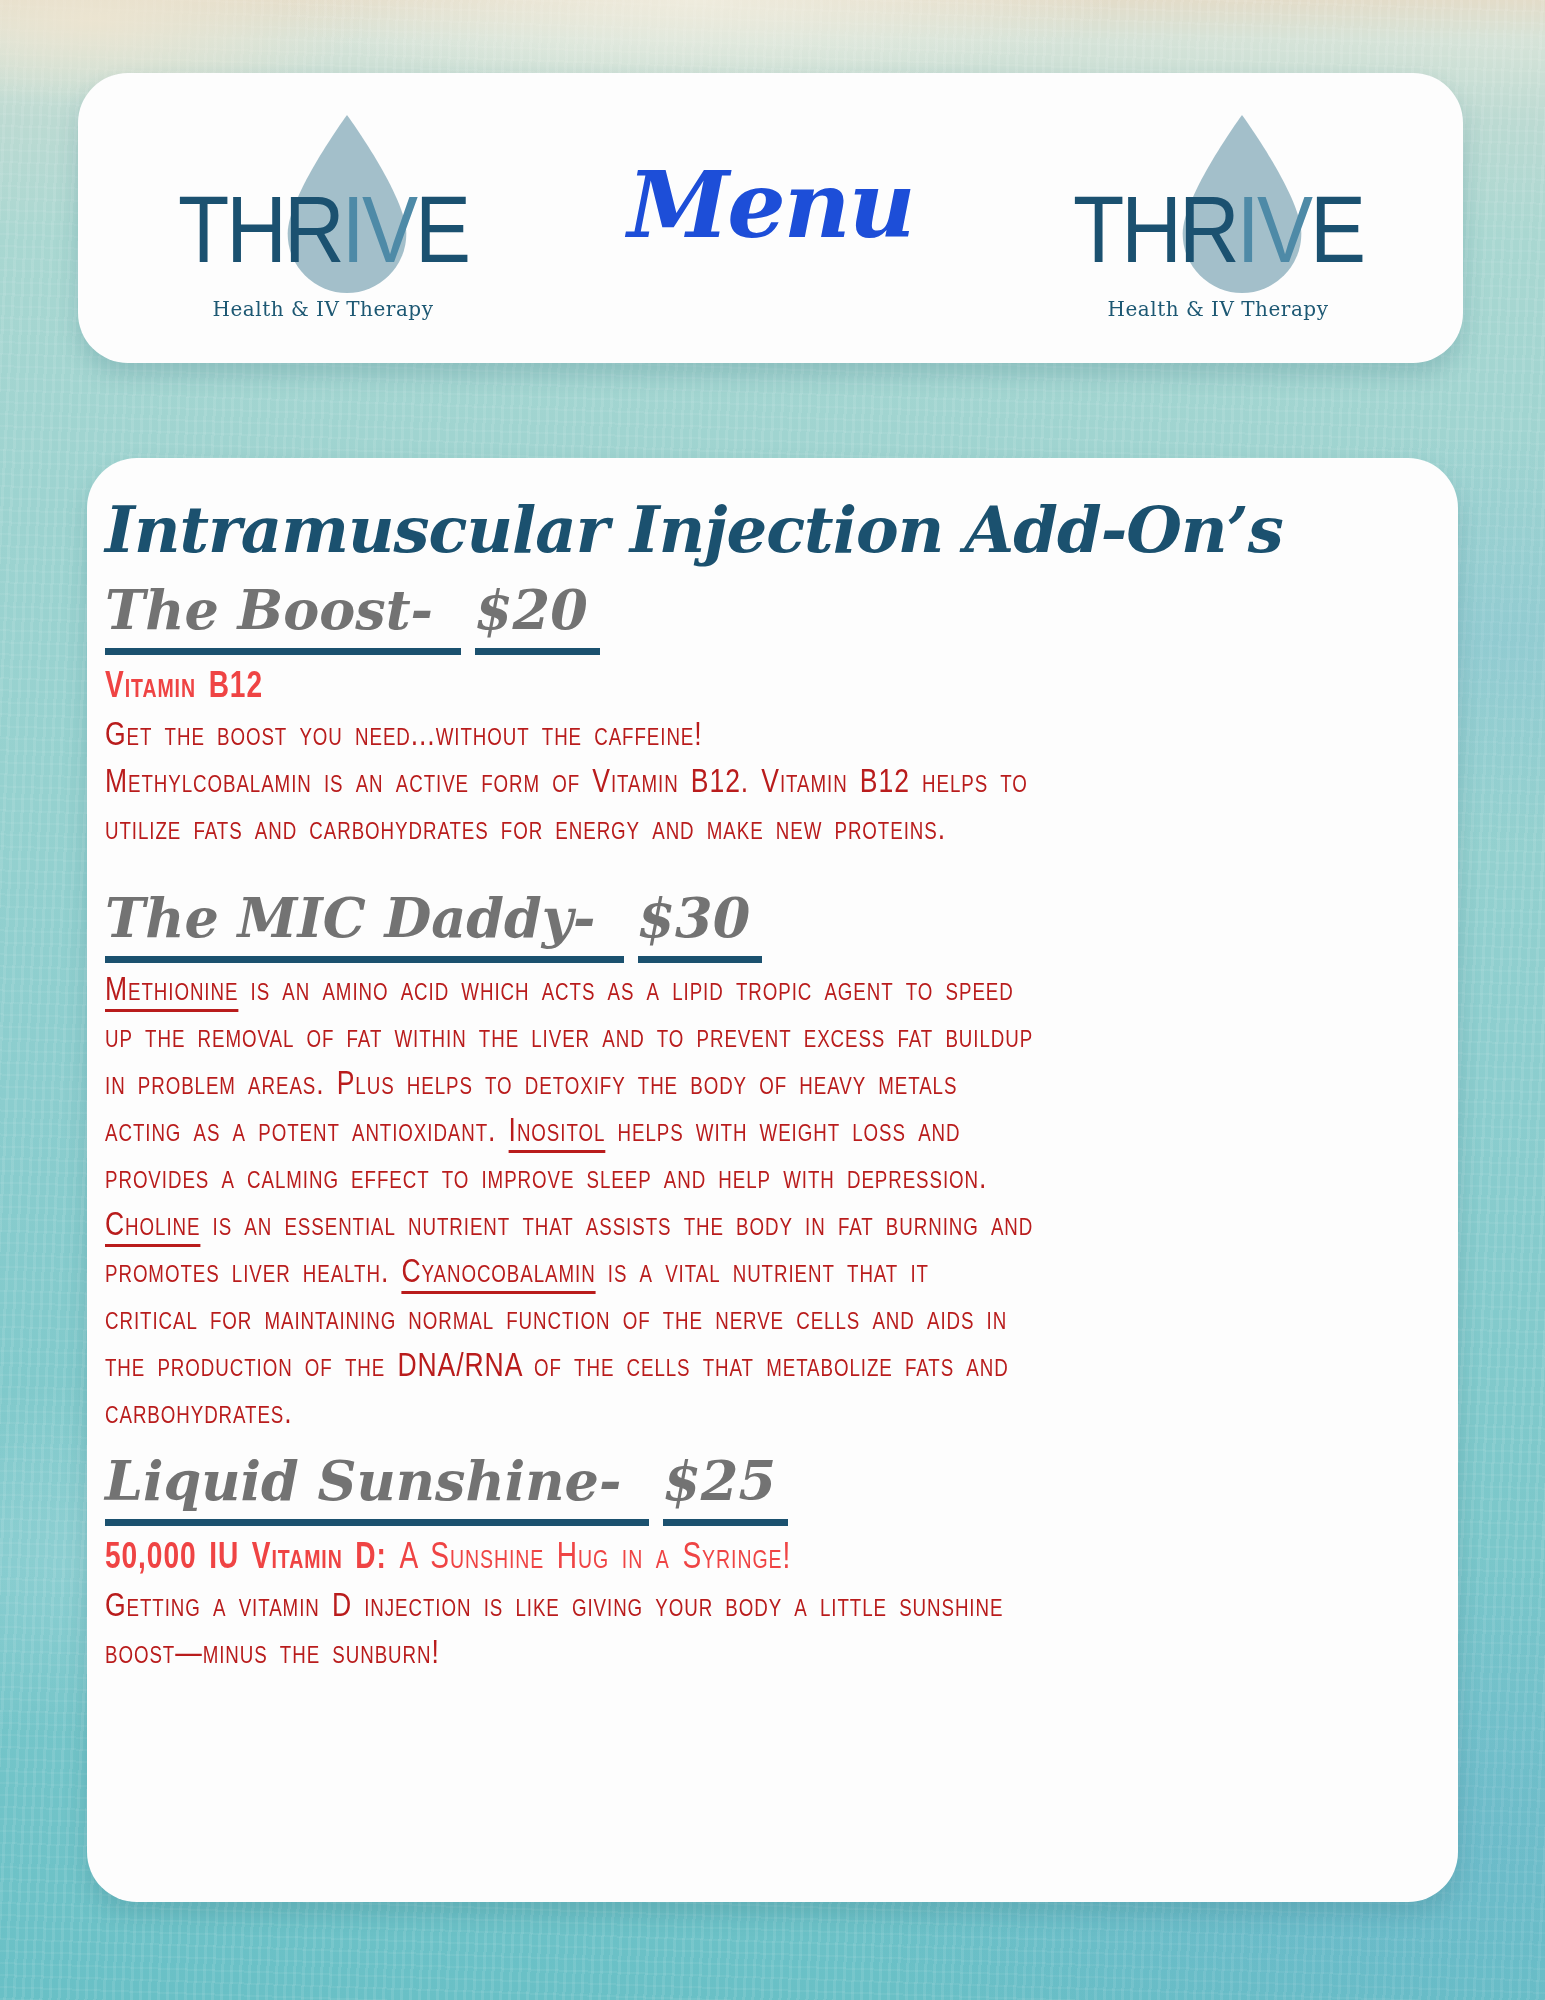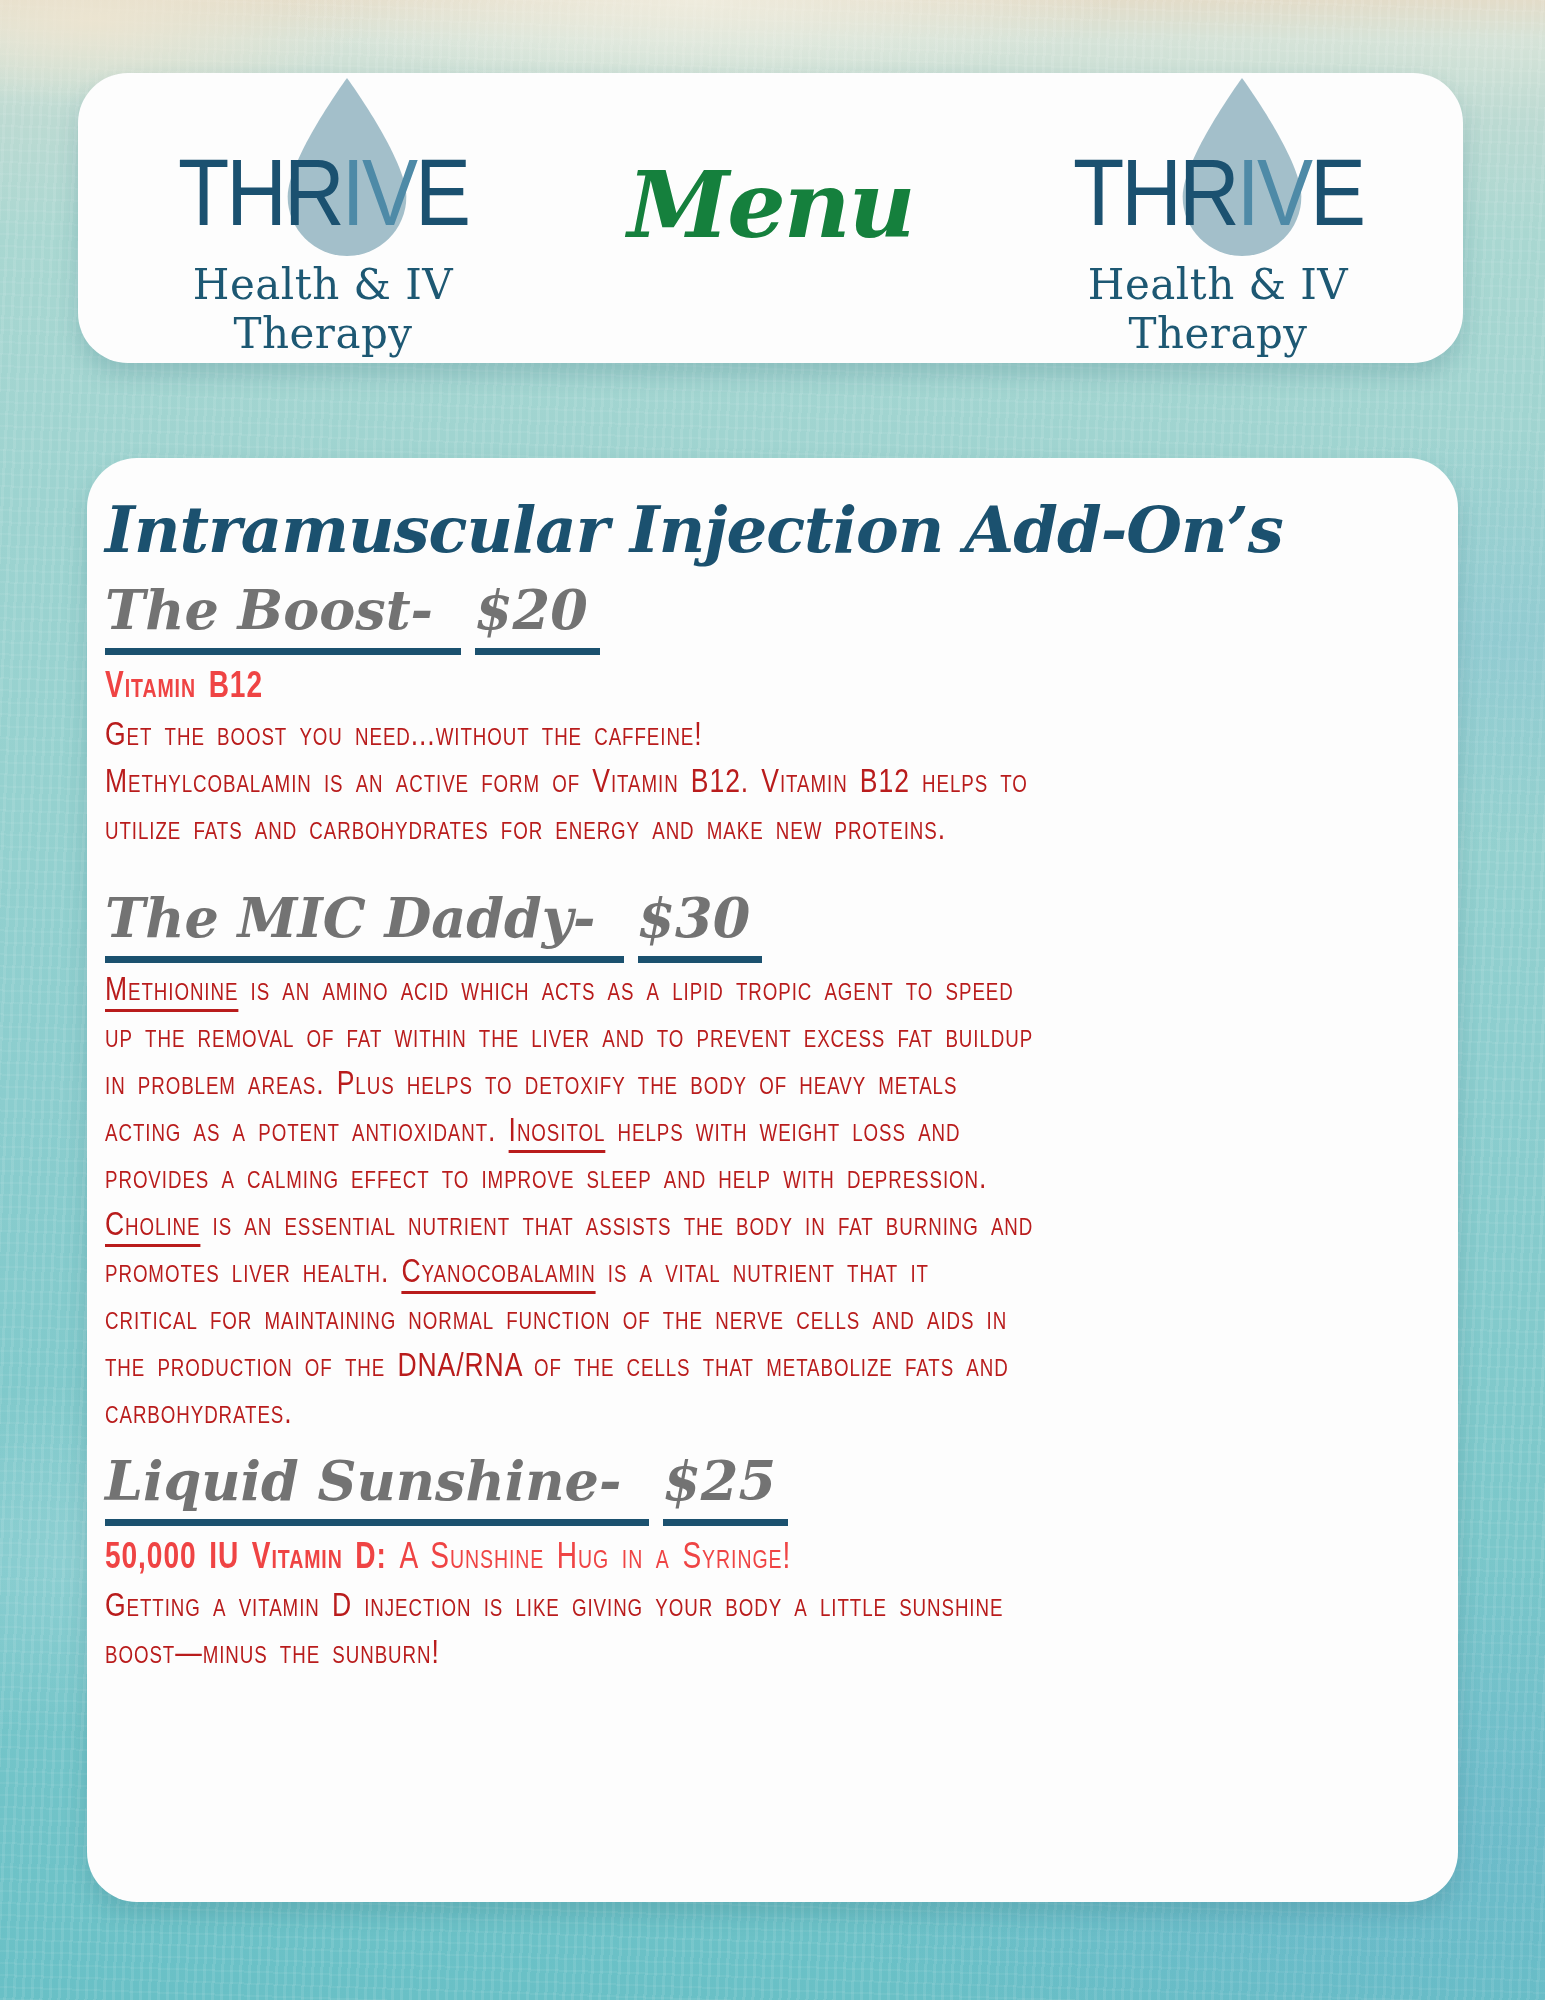--- a/index.html
+++ b/index.html
@@ -34,26 +34,26 @@
 
   
   .logo{position:relative;width:400px;padding-top:78px;text-align:center;}
   .logo-drop{position:absolute;top:0;left:56%;transform:translateX(-50%);width:122px;height:178px;z-index:0;}
   .wordmark{position:relative;z-index:1;
     font-family:"Liberation Sans",sans-serif;font-size:84px;font-weight:400;
     letter-spacing:-3px;line-height:1;color:#1b5170;
     transform:scaleY(1.12);transform-origin:center bottom;}
   .wordmark .iv{color:#4e8aa7;}
   .tagline{position:relative;z-index:1;margin-top:20px;
-    font-family:"DejaVu Serif",serif;font-size:42px;color:#1d5873;letter-spacing:.5px;}
+    font-family:"DejaVu Serif",serif;font-size:20px;color:#1d5873;letter-spacing:.5px;}
 
   .menu-title{
     flex:1;text-align:center;margin:0 0 26px 0;
     font-family:"DejaVu Serif",serif;font-style:italic;font-weight:bold;
-    font-size:92px;color:#15803d;letter-spacing:-2px;
+    font-size:92px;color:#1d4ed8;letter-spacing:-2px;
   }
 
   
   .main-card{left:87px;top:458px;width:1371px;height:1444px;
     padding:34px 20px 0 18px;box-sizing:border-box;}
   .page-title{
     margin:0 0 10px 0;
     font-family:"DejaVu Serif",serif;font-style:italic;font-weight:bold;
     font-size:64px;line-height:1.2;color:#1b516f;letter-spacing:-1px;
   }

